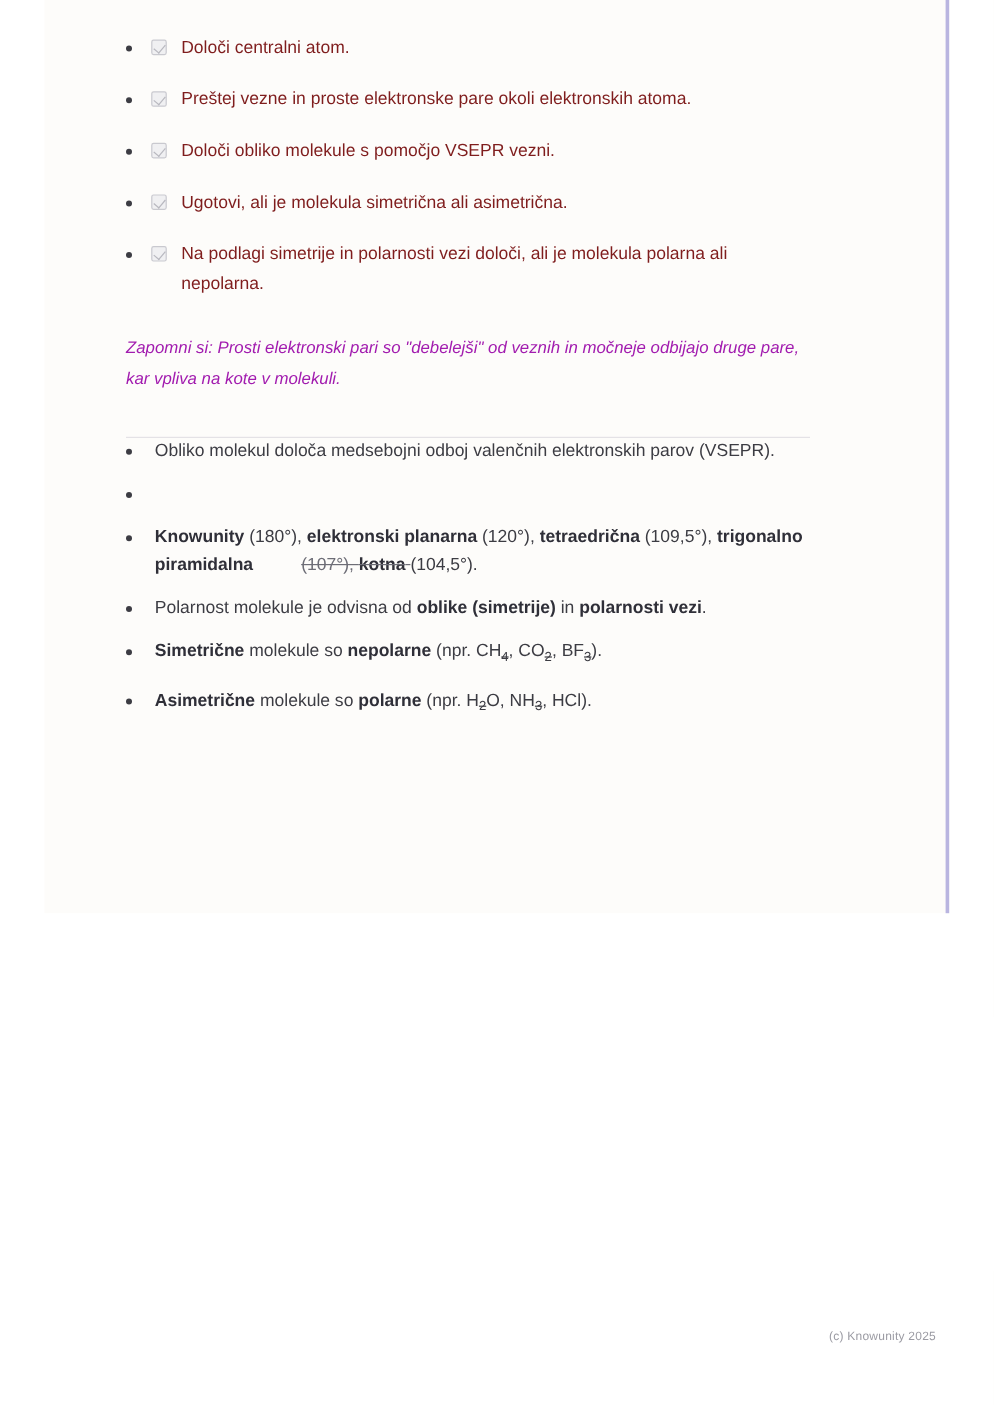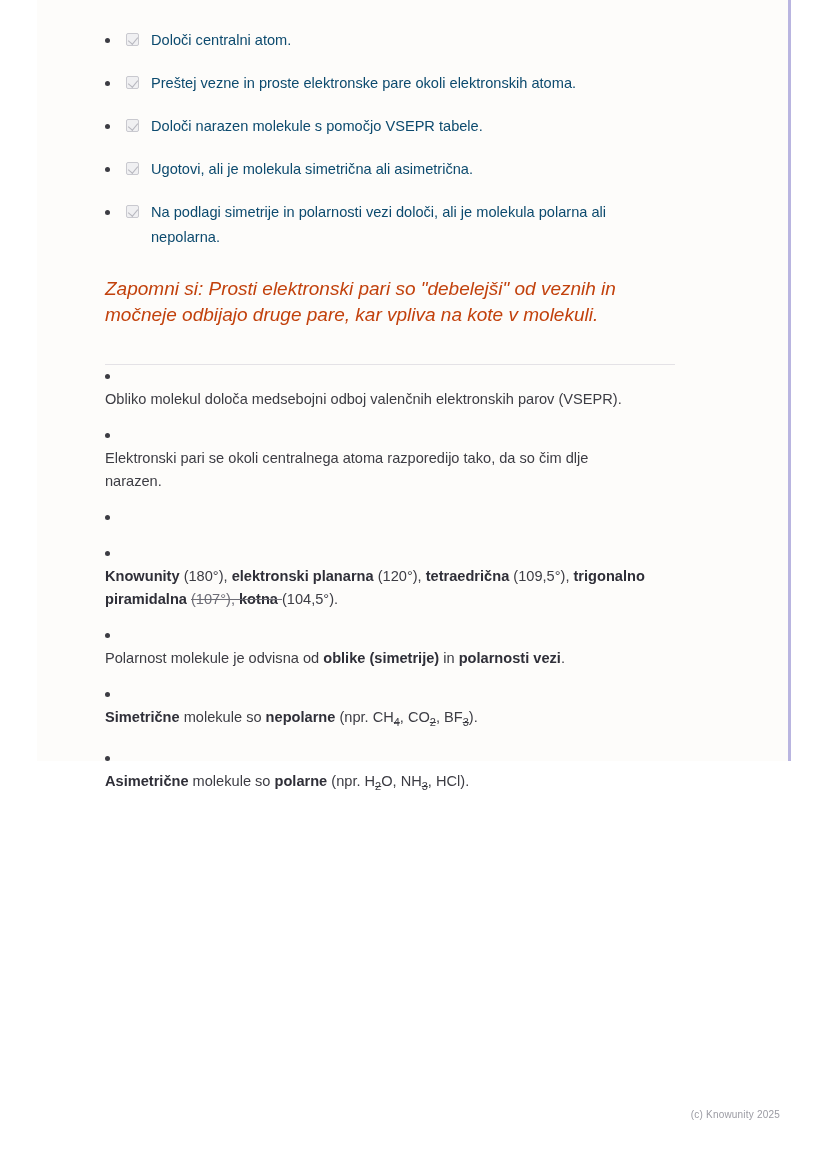--- a/index.html
+++ b/index.html
@@ -72,29 +72,29 @@
     top: 1px;
     width: 5px;
     height: 8px;
     border-right: 1.4px solid #b8b8bf;
     border-bottom: 1.4px solid #b8b8bf;
     transform: rotate(40deg);
   }
   .checklist-text {
     font-size: 14.6px;
     line-height: 25px;
-    color: #0c4a6e;
+    color: #7f1d1d;
     max-width: 520px;
   }
 
   .remember-note {
-    font-size: 19px;
+    font-size: 14px;
     line-height: 26px;
     font-style: italic;
-    color: #c2410c;
+    color: #a21caf;
     margin: 26px 0 0 0;
     max-width: 575px;
   }
 
   hr.divider {
     border: none;
     border-top: 1px solid #e4e2e6;
     margin: 36px 0 0 0;
     width: 570px;
   }
@@ -104,34 +104,33 @@
     font-weight: 700;
     color: #a99ce6;
     margin: 28px 0 16px 0;
     letter-spacing: 0.1px;
   }
 
   ul.bulletlist li {
     display: flex;
     align-items: flex-start;
     margin-bottom: 13px;
-    flex-direction: column;
   }
   ul.bulletlist .bullet-dot {
     margin-right: 10px;
     height: 23px;
   }
   .bullet-text {
     font-size: 14.6px;
     line-height: 23px;
     color: #3c3c43;
     max-width: 540px;
   }
   .bullet-text b { font-weight: 700; color: #2f2f38; }
-  .strike { text-decoration: line-through; color: #6d6d76; }
+  .strike { text-decoration: line-through; color: #6d6d76; margin-left: 36px; }
   sub { font-size: 0.75em; }
   .sub-strike { text-decoration: line-through; }
 
   .footer-credit {
     position: absolute;
     right: 48px;
     bottom: 51px;
     font-size: 10px;
     color: #9b9ba3;
     letter-spacing: 0.2px;
@@ -150,21 +149,21 @@
         <span class="checklist-text">Določi centralni atom.</span>
       </li>
       <li>
         <span class="bullet-dot"></span>
         <span class="checkbox"></span>
         <span class="checklist-text">Preštej vezne in proste elektronske pare okoli elektronskih atoma.</span>
       </li>
       <li>
         <span class="bullet-dot"></span>
         <span class="checkbox"></span>
-        <span class="checklist-text">Določi narazen molekule s pomočjo VSEPR tabele.</span>
+        <span class="checklist-text">Določi obliko molekule s pomočjo VSEPR vezni.</span>
       </li>
       <li>
         <span class="bullet-dot"></span>
         <span class="checkbox"></span>
         <span class="checklist-text">Ugotovi, ali je molekula simetrična ali asimetrična.</span>
       </li>
       <li>
         <span class="bullet-dot"></span>
         <span class="checkbox"></span>
         <span class="checklist-text">Na podlagi simetrije in polarnosti vezi določi, ali je molekula polarna ali nepolarna.</span>
@@ -173,24 +172,20 @@
 
     <p class="remember-note">Zapomni si: Prosti elektronski pari so "debelejši" od veznih in močneje odbijajo druge pare, kar vpliva na kote v molekuli.</p>
 
     <hr class="divider">
 
 
     <ul class="bulletlist">
       <li>
         <span class="bullet-dot"></span>
         <span class="bullet-text">Obliko molekul določa medsebojni odboj valenčnih elektronskih parov (VSEPR).</span>
-      </li>
-      <li>
-        <span class="bullet-dot"></span>
-        <span class="bullet-text">Elektronski pari se okoli centralnega atoma razporedijo tako, da so čim dlje narazen.</span>
       </li>
       <li>
         <span class="bullet-dot"></span>
       </li>
       <li>
         <span class="bullet-dot"></span>
         <span class="bullet-text">
           <b>Knowunity</b> (180°), <b>elektronski planarna</b> (120°), <b>tetraedrična</b> (109,5°), <b>trigonalno piramidalna</b> <span class="strike">(107°), <b>kotna</b> </span>(104,5°).
         </span>
       </li>

